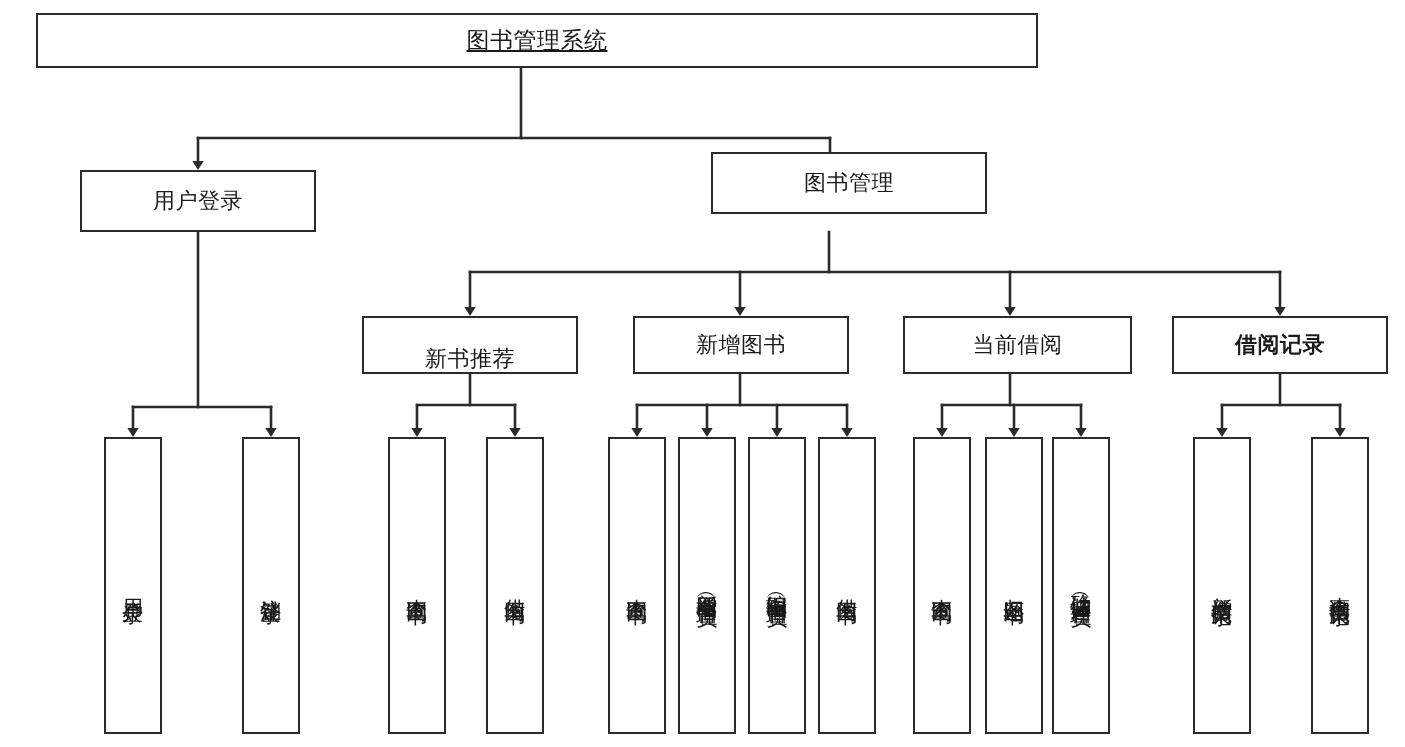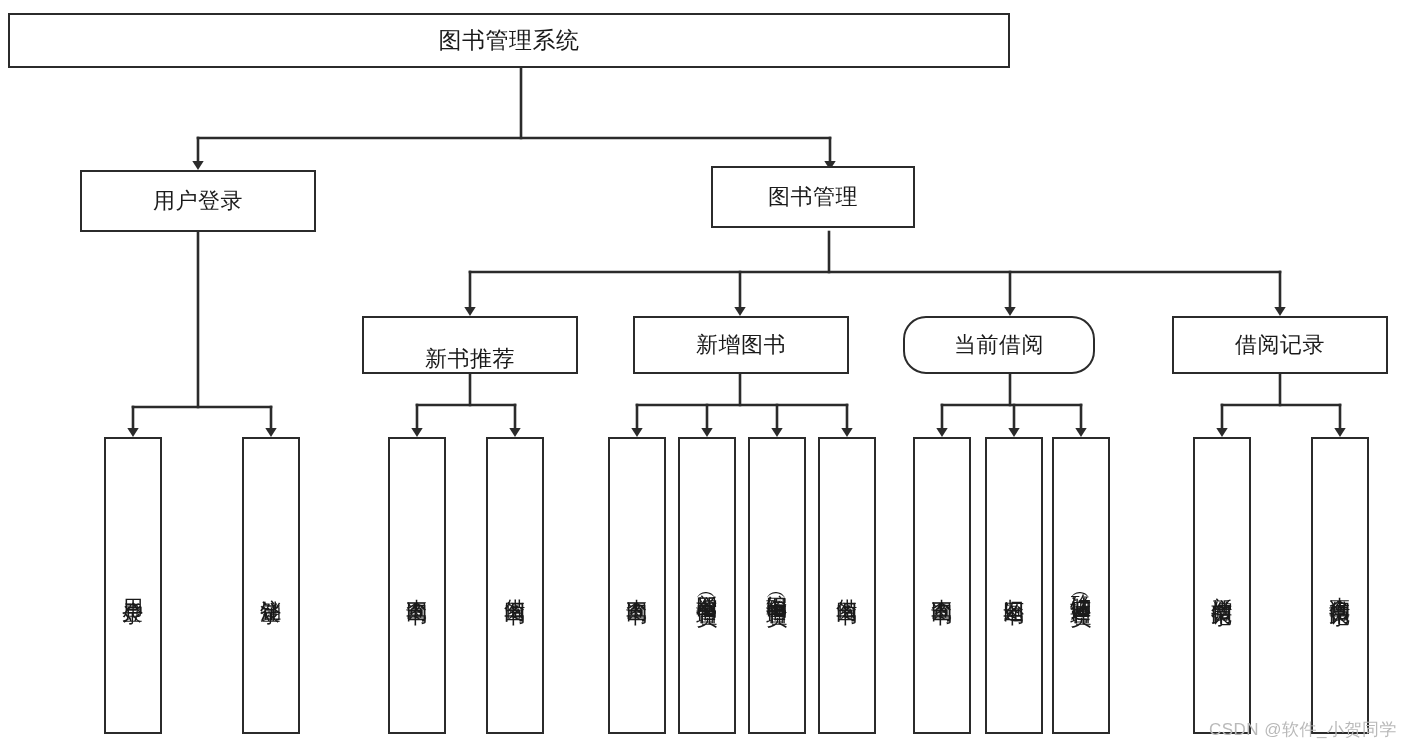--- a/index.html
+++ b/index.html
@@ -123,41 +123,41 @@
       <path d="M1014,405 L1014,429" marker-end="url(#arrow)"></path>
       <path d="M1081,405 L1081,429" marker-end="url(#arrow)"></path>
 
       <path d="M1280,374 L1280,405"></path>
       <path d="M1222,405 L1340,405"></path>
       <path d="M1222,405 L1222,429" marker-end="url(#arrow)"></path>
       <path d="M1340,405 L1340,429" marker-end="url(#arrow)"></path>
     </g>
   </svg>
 
-  <div class="node horiz root" style="left:8px; top:13px; width:1002px; height:55px;">
+  <div class="node horiz root" style="left:36px; top:13px; width:1002px; height:55px;text-decoration:underline;">
     <span class="label">图书管理系统</span>
   </div>
 
   <div class="node horiz" style="left:80px; top:170px; width:236px; height:62px;">
     <span class="label">用户登录</span>
   </div>
-  <div class="node horiz" style="left:711px; top:166px; width:204px; height:62px;font-family:Liberation Serif, serif;">
+  <div class="node horiz" style="left:711px; top:152px; width:276px; height:62px;font-family:Liberation Serif, serif;">
     <span class="label">图书管理</span>
   </div>
 
   <div class="node horiz" style="left:362px; top:316px; width:216px; height:58px;align-items:flex-end;">
     <span class="label">新书推荐</span>
   </div>
   <div class="node horiz" style="left:633px; top:316px; width:216px; height:58px;">
     <span class="label">新增图书</span>
   </div>
-  <div class="node horiz" style="left:903px; top:316px; width:192px; height:58px;border-radius:23px;">
+  <div class="node horiz" style="left:903px; top:316px; width:229px; height:58px;">
     <span class="label">当前借阅</span>
   </div>
-  <div class="node horiz" style="left:1172px; top:316px; width:216px; height:58px;">
+  <div class="node horiz" style="left:1172px; top:316px; width:216px; height:58px;font-weight:bold;">
     <span class="label">借阅记录</span>
   </div>
 
   <div class="node vert" style="left:104px; top:437px; width:58px; height:297px;">
     <span class="label">用户登录</span>
   </div>
   <div class="node vert" style="left:242px; top:437px; width:58px; height:297px;">
     <span class="label">注销登录</span>
   </div>
 
@@ -191,15 +191,14 @@
     <span class="label">确认归还（管理员）</span>
   </div>
 
   <div class="node vert" style="left:1193px; top:437px; width:58px; height:297px;">
     <span class="label">新增借阅记录</span>
   </div>
   <div class="node vert" style="left:1311px; top:437px; width:58px; height:297px;">
     <span class="label">查询借阅记录</span>
   </div>
 
-  <div class="watermark">CSDN @软件_小贺同学</div>
 
 </div>
 
 </body></html>

